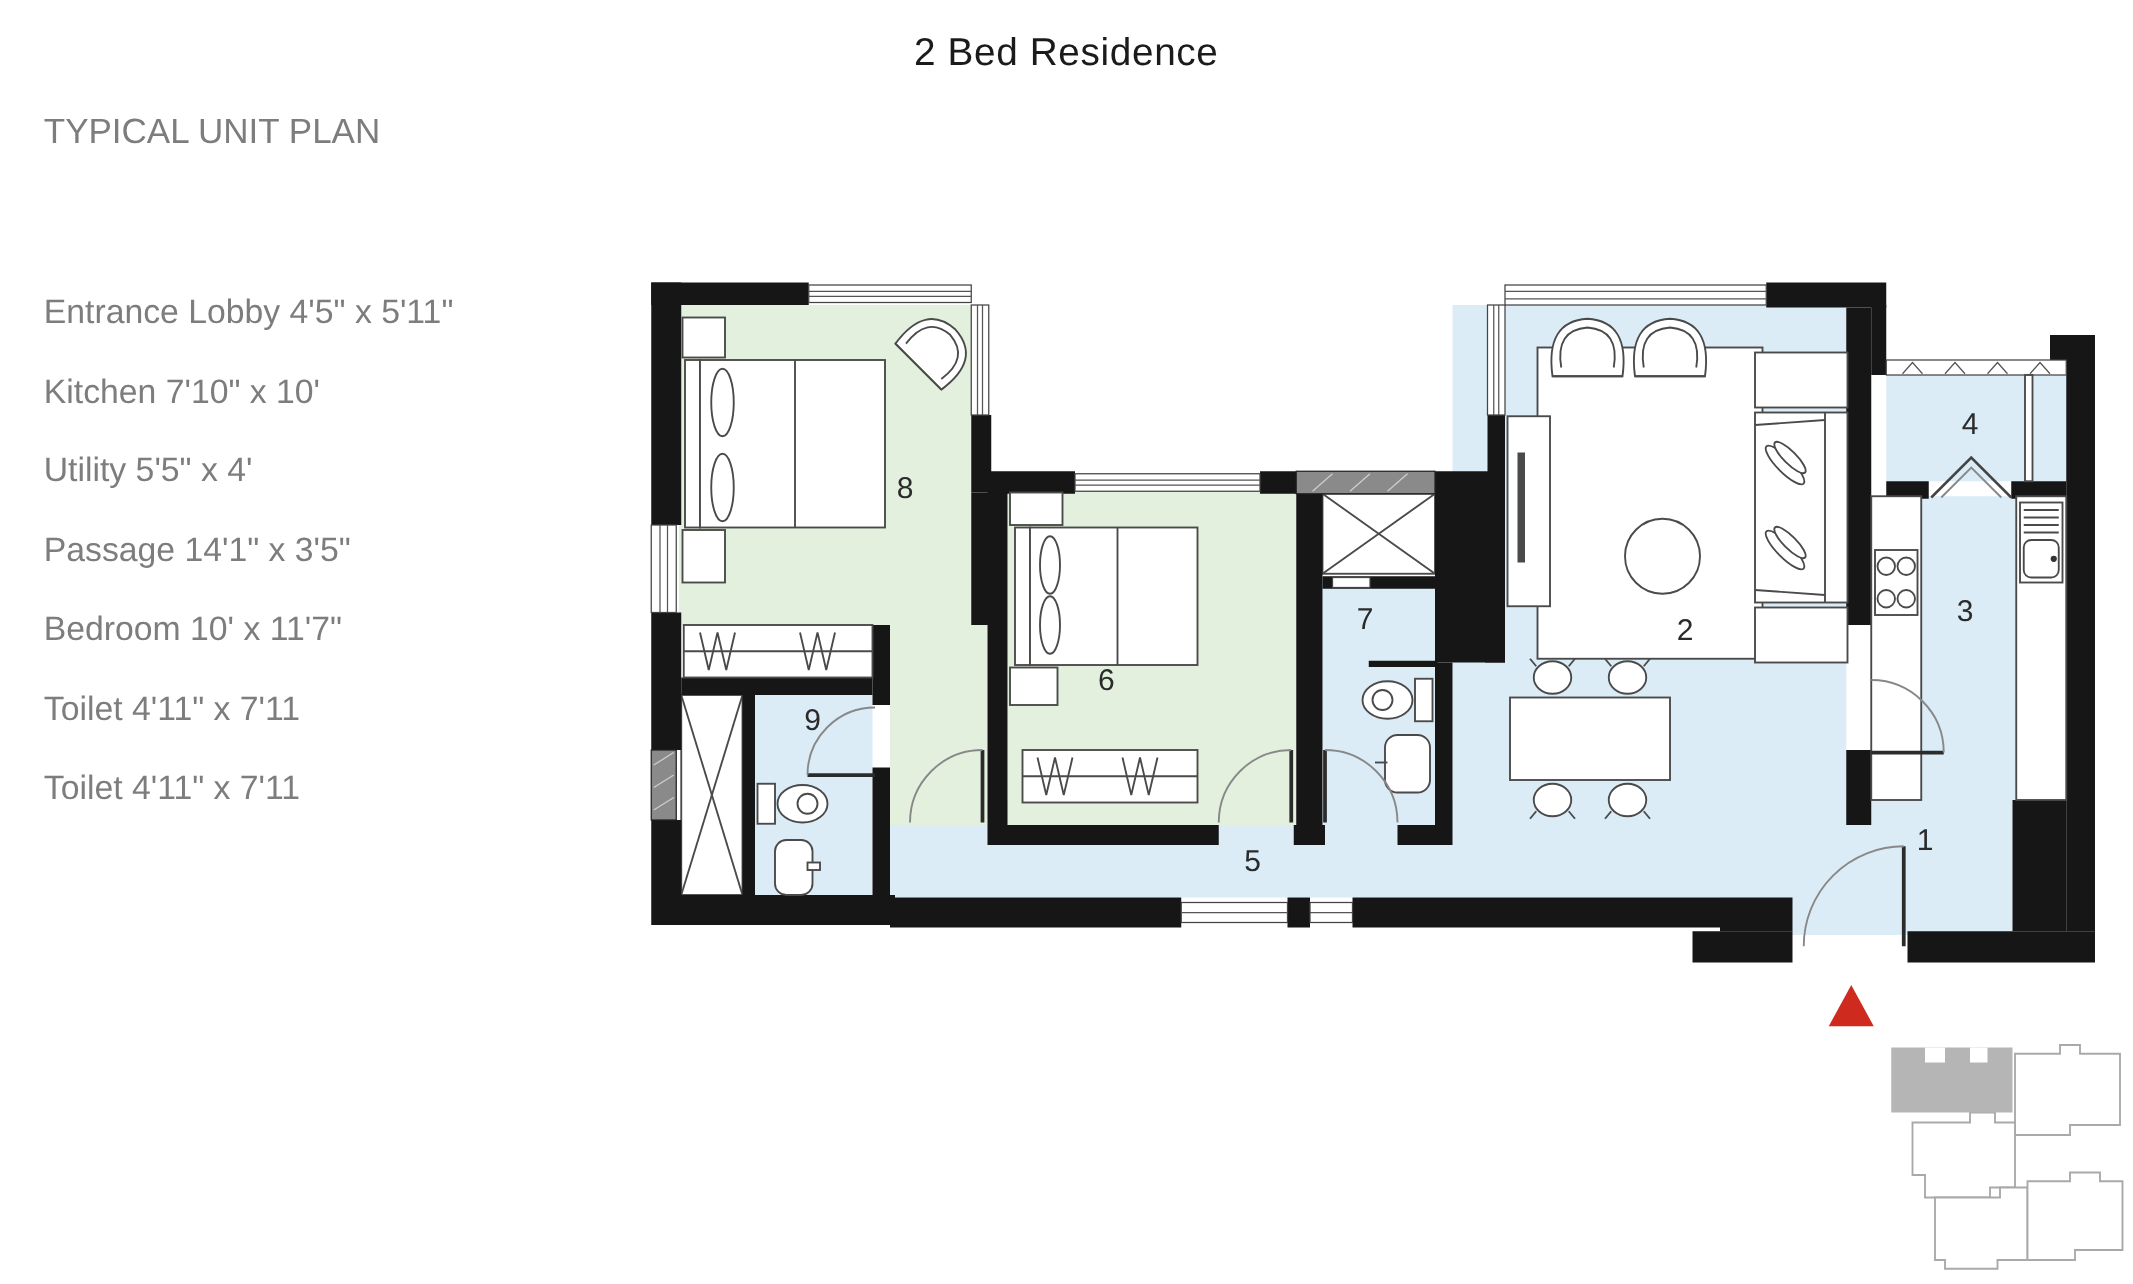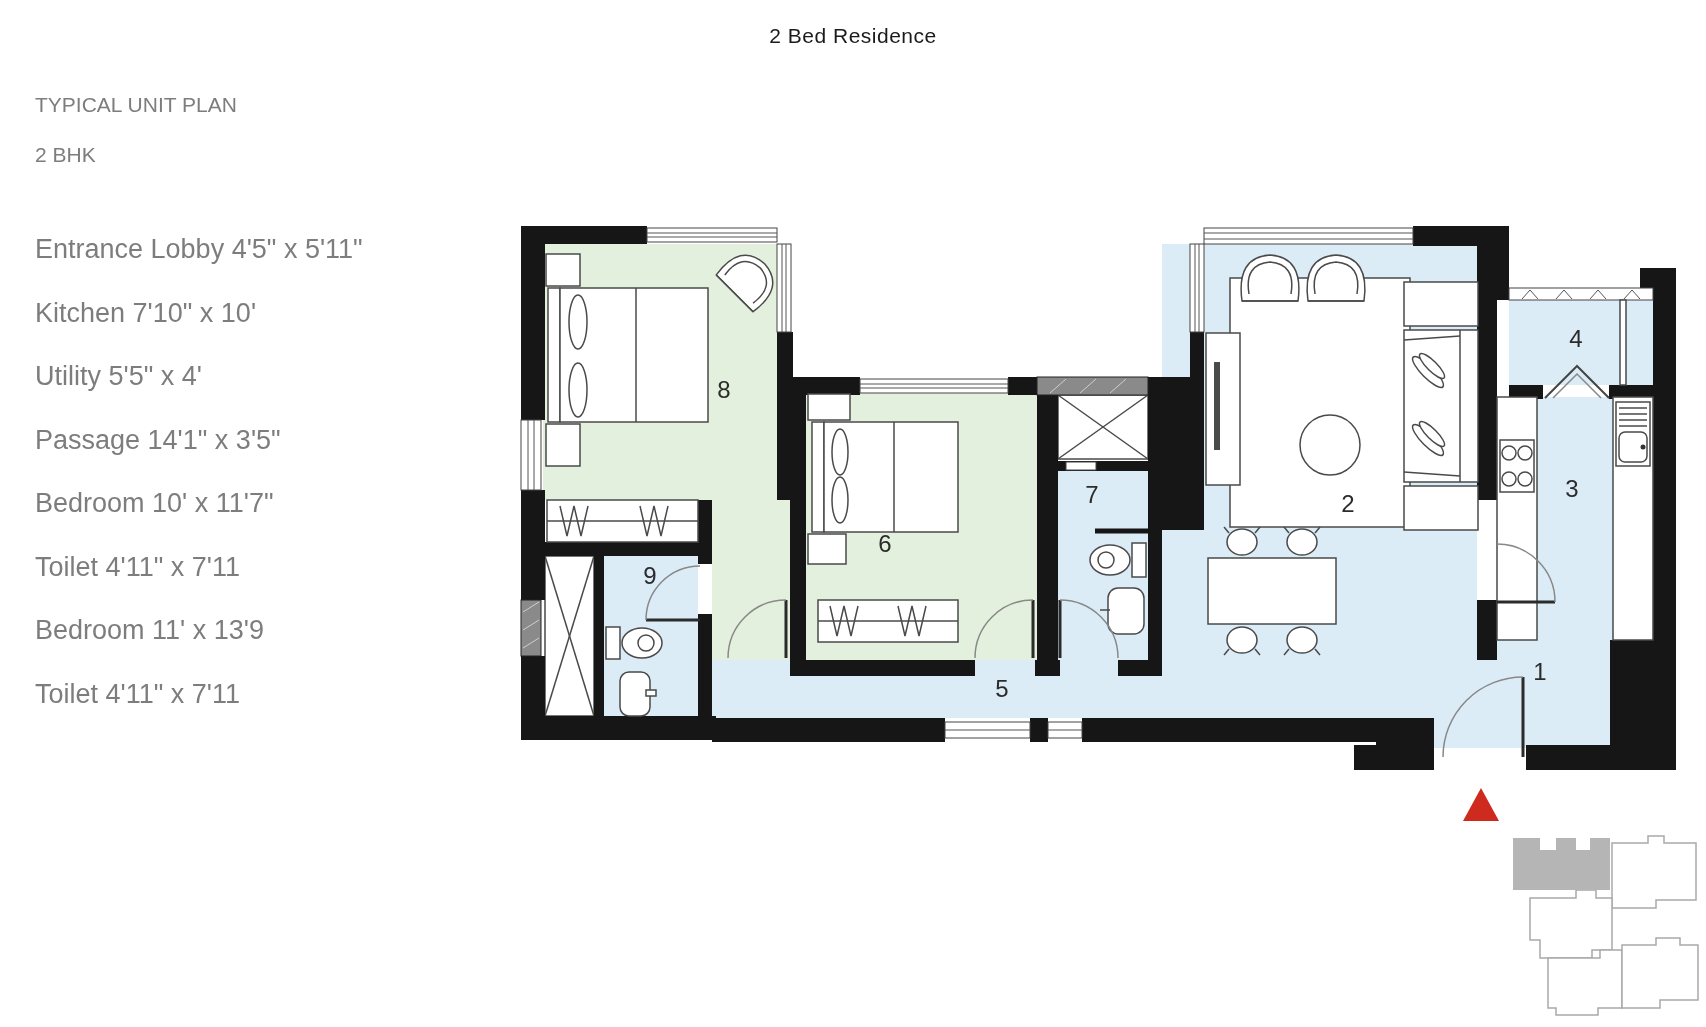--- a/index.html
+++ b/index.html
@@ -1,20 +1,20 @@
 <!DOCTYPE html>
 <html><head>
 <meta charset="utf-8">
 <style>
   html,body{margin:0;padding:0;}
   body{width:1706px;height:1027px;position:relative;background:#ffffff;overflow:hidden;
        font-family:"Liberation Sans", sans-serif;}
   .page-title{position:absolute;top:24px;left:0;width:100%;text-align:center;
-      font-size:21px;color:#1b1b1b;letter-spacing:.5px;}
-  .heading{position:absolute;left:35px;top:80px;font-size:21px;color:#7d7d7d;line-height:50px;}
+      font-size:31px;color:#1b1b1b;letter-spacing:.5px;}
+  .heading{position:absolute;left:35px;top:80px;font-size:28px;color:#7d7d7d;line-height:50px;}
   .room-list{position:absolute;left:35px;top:218px;font-size:27px;color:#7d7d7d;}
   .room-list div{height:63.5px;line-height:63.5px;white-space:nowrap;}
   svg{position:absolute;left:0;top:0;}
   text.rnum{font-size:24px;fill:#2b2b2b;font-family:"Liberation Sans",sans-serif;}
   .wall{fill:#161616;}
   .winr{fill:#ffffff;stroke:#444;stroke-width:1;}
   .winl{stroke:#555;stroke-width:1;fill:none;}
   .furn{fill:#ffffff;stroke:#4a4a4a;stroke-width:1.5;}
   .furnl{stroke:#4a4a4a;stroke-width:1.5;fill:none;}
   .doorleaf{stroke:#2b2b2b;stroke-width:3;}
@@ -23,31 +23,29 @@
   .hatchl{stroke:#cfcfcf;stroke-width:1;}
   .kp{fill:#ffffff;stroke:#a9a9a9;stroke-width:1.5;}
 </style>
 </head>
 <body>
 
 <div class="page-title">2 Bed Residence</div>
 
 <div class="heading">
   <div>TYPICAL UNIT PLAN</div>
-  <div>2 BHK</div>
 </div>
 
 <div class="room-list">
   <div>Entrance Lobby 4'5" x 5'11"</div>
   <div>Kitchen 7'10" x 10'</div>
   <div>Utility 5'5" x 4'</div>
   <div>Passage 14'1" x 3'5"</div>
   <div>Bedroom 10' x 11'7"</div>
   <div>Toilet 4'11" x 7'11</div>
-  <div>Bedroom 11' x 13'9</div>
   <div>Toilet 4'11" x 7'11</div>
 </div>
 
 <svg width="1706" height="1027" viewBox="0 0 1706 1027">
 
   <g>
 
     <rect x="1162" y="244" width="315" height="416" fill="#dbecf7"></rect>
     <rect x="712" y="640" width="765" height="78" fill="#dbecf7"></rect>
     <rect x="1376" y="640" width="234" height="108" fill="#dbecf7"></rect>

